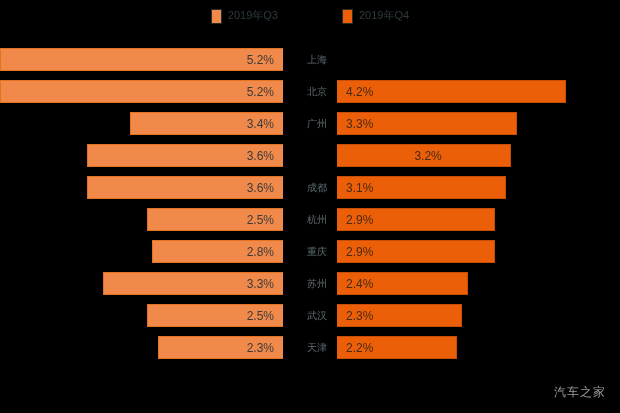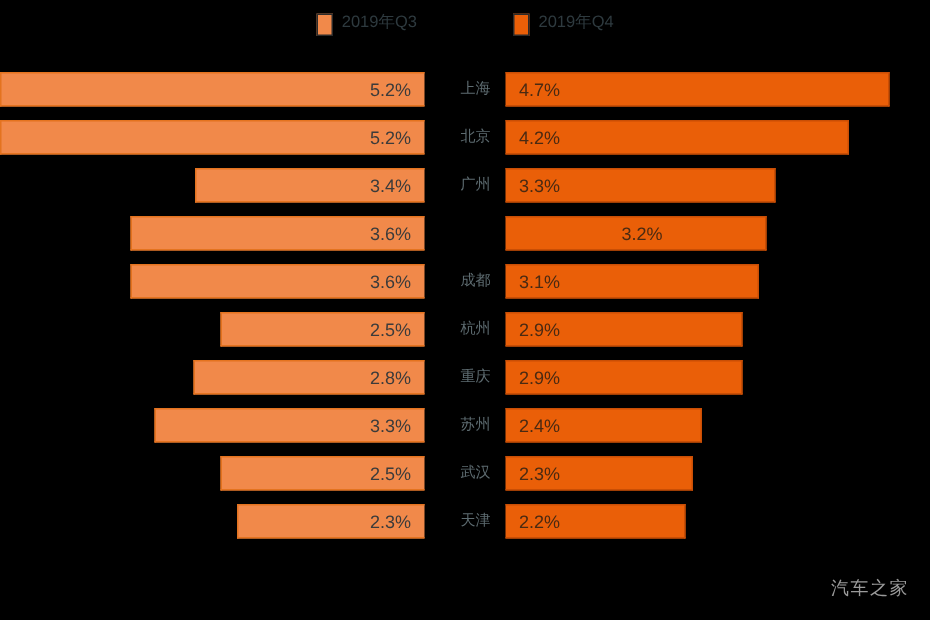--- a/index.html
+++ b/index.html
@@ -92,23 +92,20 @@
       <span class="legend-label">2019年Q4</span>
     </div>
   </div>
 
   <div class="plot" id="plot">
       <div class="row">
         <div class="side left" style="width: 283px; background: rgb(241, 137, 74);">
           <span class="val">5.2%</span>
         </div>
         <div class="cat">上海</div>
-        <div class="side right" style="width: 255.788px; background: rgb(234, 95, 8);">
-          <span class="val">4.7%</span>
-        </div>
       </div>
       <div class="row">
         <div class="side left" style="width: 283px; background: rgb(241, 137, 74);">
           <span class="val">5.2%</span>
         </div>
         <div class="cat">北京</div>
         <div class="side right" style="width: 228.577px; background: rgb(234, 95, 8);">
           <span class="val">4.2%</span>
         </div>
       </div>
@@ -141,21 +138,21 @@
       <div class="row">
         <div class="side left" style="width: 136.058px; background: rgb(241, 137, 74);">
           <span class="val">2.5%</span>
         </div>
         <div class="cat">杭州</div>
         <div class="side right" style="width: 157.827px; background: rgb(234, 95, 8);">
           <span class="val">2.9%</span>
         </div>
       </div>
       <div class="row">
-        <div class="side left" style="width: 154px; background: rgb(241, 137, 74);">
+        <div class="side left" style="width: 131px; background: rgb(241, 137, 74);">
           <span class="val">2.8%</span>
         </div>
         <div class="cat">重庆</div>
         <div class="side right" style="width: 157.827px; background: rgb(234, 95, 8);">
           <span class="val">2.9%</span>
         </div>
       </div>
       <div class="row">
         <div class="side left" style="width: 179.596px; background: rgb(241, 137, 74);">
           <span class="val">3.3%</span>

